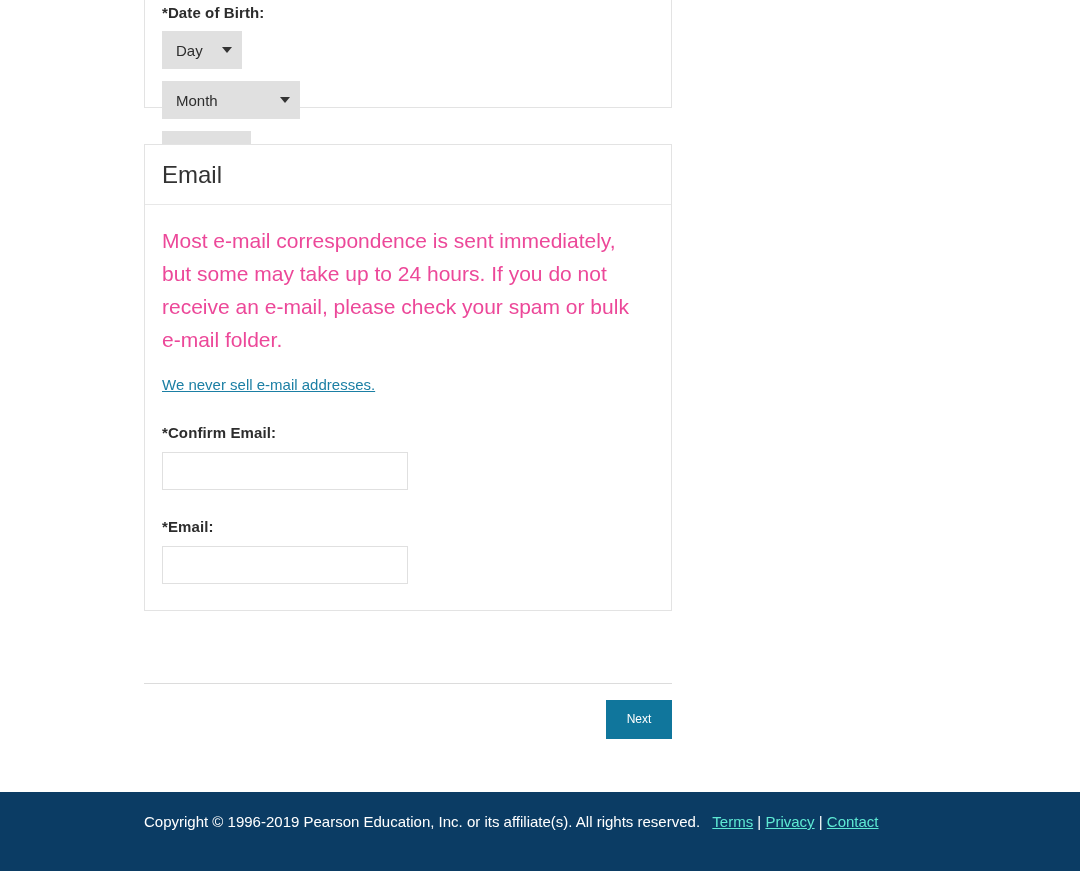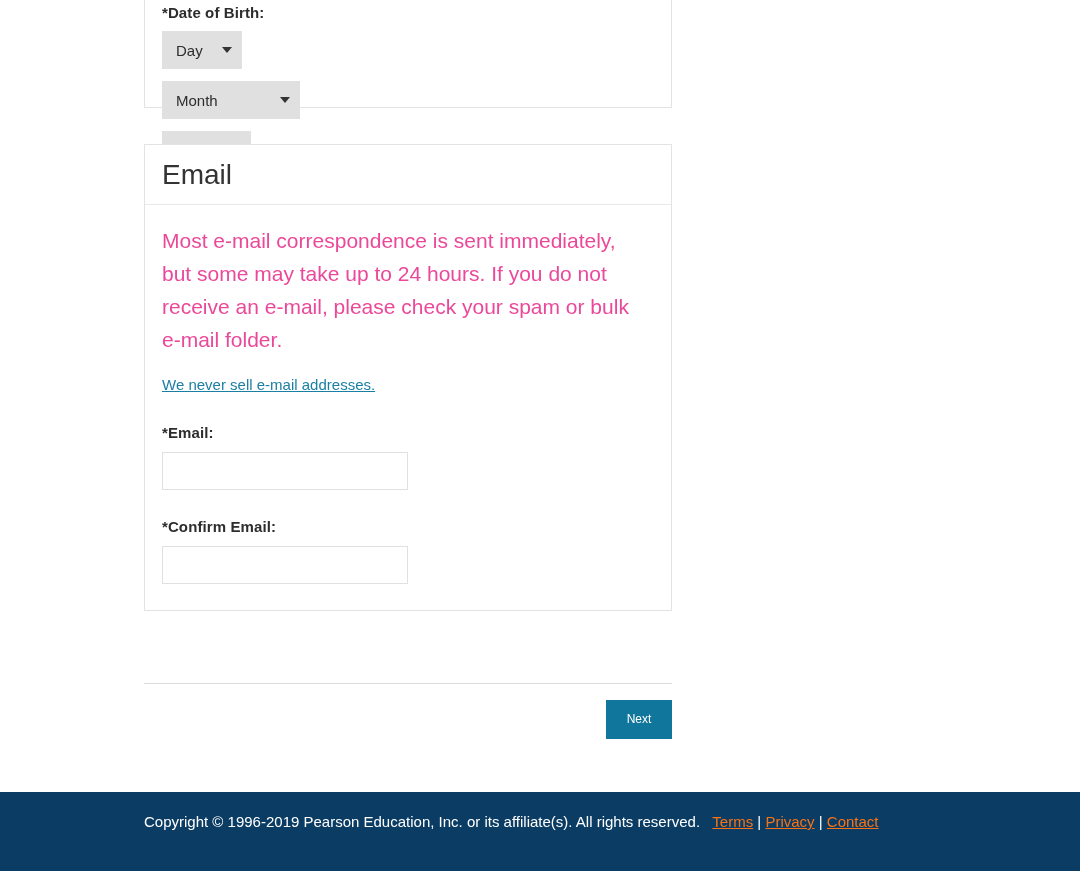--- a/index.html
+++ b/index.html
@@ -99,21 +99,21 @@
     height: 60px;
     display: flex;
     align-items: center;
     padding: 0 17px;
     border-bottom: 1px solid #e8e8e8;
     background: #ffffff;
     box-sizing: border-box;
   }
   .panel-head h2 {
     margin: 0;
-    font-size: 28px;
+    font-size: 24px;
     font-weight: normal;
     color: #333333;
     line-height: 1;
   }
 
   .panel-email .panel-body {
     padding: 19px 17px 26px 17px;
   }
 
   .intro {
@@ -201,21 +201,21 @@
     left: 144px;
     top: 20px;
     width: 800px;
     font-size: 15px;
     color: #ffffff;
     line-height: 1.3;
     white-space: nowrap;
   }
   .footer-inner a,
   .footer-link {
-    color: #f97316;
+    color: #5eead4;
     text-decoration: underline;
     cursor: pointer;
   }
   .footer-sep { color: #ffffff; }
 </style>
 </head>
 <body>
 
 <div class="page">
 
@@ -249,26 +249,26 @@
       <h2>Email</h2>
     </div>
 
     <div class="panel-body">
 
       <p class="intro">Most e-mail correspondence is sent immediately, but some may take up to 24 hours. If you do not receive an e-mail, please check your spam or bulk e-mail folder.</p>
 
       <a class="sell-link">We never sell e-mail addresses.</a>
 
       <div class="form-group">
-        <div class="field-label">*Email:</div>
+        <div class="field-label">*Confirm Email:</div>
         <input class="text-input" type="text" placeholder="" style="">
       </div>
 
       <div class="form-group">
-        <div class="field-label">*Confirm Email:</div>
+        <div class="field-label">*Email:</div>
         <input class="text-input" type="text" placeholder="" style="">
       </div>
 
     </div>
   </section>
 
   <div class="divider"></div>
 
   <div class="next-wrap">
     <button class="next-btn">Next</button>

